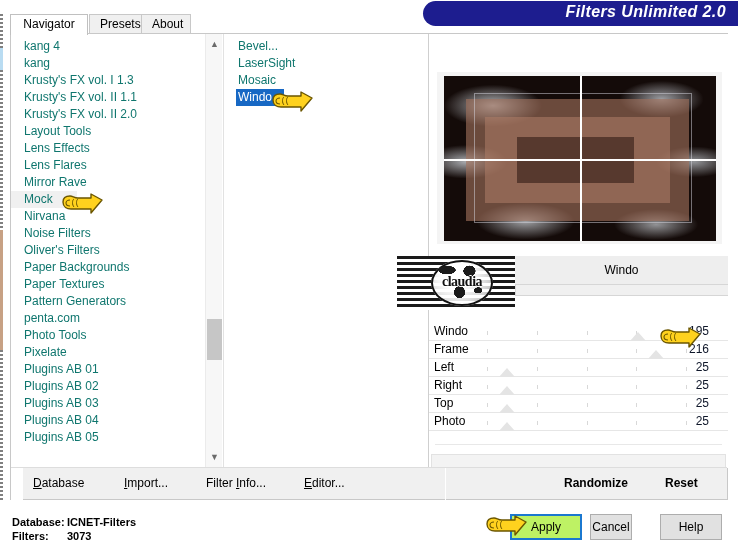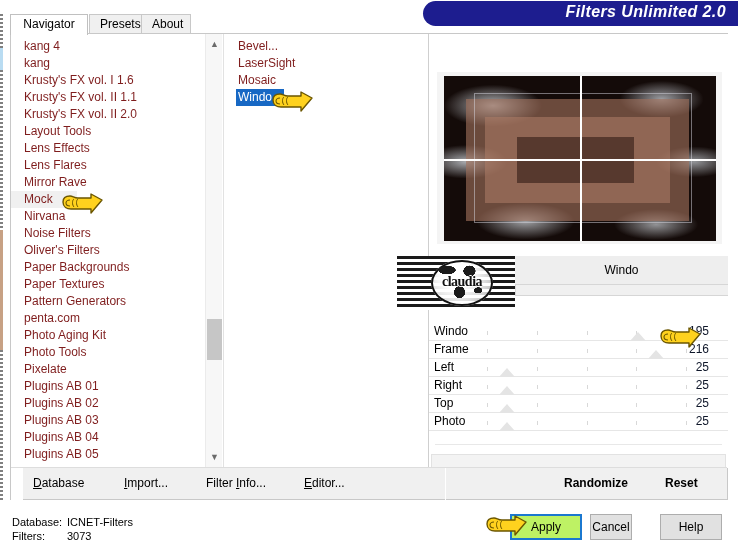--- a/index.html
+++ b/index.html
@@ -92,21 +92,21 @@
   .list-left {
     position: absolute; left: 0; top: 0; width: 194px; height: 434px;
     background: #ffffff;
     overflow: hidden;
     padding-top: 4px;
   }
   .list-item {
     height: 17px;
     line-height: 17px;
     font-size: 12px;
-    color: #7f1d1d;
+    color: #0f766e;
     padding-left: 13px;
     white-space: nowrap;
     cursor: default;
   }
   .list-item.sel-soft { background: #f0f0f0; width: 66px; }
 
   
   .sb {
     position: absolute; left: 194px; top: 0; width: 17px; height: 434px;
     background: #f7f7f7;
@@ -285,20 +285,21 @@
   }
   .tb-left-white {
     position: absolute; left: 0; top: 0; width: 12px; height: 32px; background: #ffffff;
   }
   .acc { text-decoration: underline; }
 
   
   .statusbar {
     position: absolute; left: 0; top: 502px; width: 738px; height: 44px;
     background: #ffffff;
+    font-weight: bold;
   }
   .status-line {
     position: absolute; left: 12px;
     font-size: 11px; color: #000; white-space: nowrap;
   }
   .status-key { position: absolute; left: 12px; }
   .status-val { position: absolute; left: 67px; }
 
   .btn {
     position: absolute; top: 514px;
@@ -345,36 +346,35 @@
     <div class="tab" style="left:131px;width:50px;">
       <span>About</span>
     </div>
   </div>
 
   <div class="panel">
 
     <div class="list-left" id="cat-list">
         <div class="list-item"><span>kang 4</span></div>
         <div class="list-item"><span>kang</span></div>
-        <div class="list-item"><span>Krusty's FX vol. I 1.6</span></div>
+        <div class="list-item"><span>Krusty's FX vol. I 1.3</span></div>
         <div class="list-item"><span>Krusty's FX vol. II 1.1</span></div>
         <div class="list-item"><span>Krusty's FX vol. II 2.0</span></div>
         <div class="list-item"><span>Layout Tools</span></div>
         <div class="list-item"><span>Lens Effects</span></div>
         <div class="list-item"><span>Lens Flares</span></div>
         <div class="list-item"><span>Mirror Rave</span></div>
         <div class="list-item sel-soft"><span>Mock</span></div>
         <div class="list-item"><span>Nirvana</span></div>
         <div class="list-item"><span>Noise Filters</span></div>
         <div class="list-item"><span>Oliver's Filters</span></div>
         <div class="list-item"><span>Paper Backgrounds</span></div>
         <div class="list-item"><span>Paper Textures</span></div>
         <div class="list-item"><span>Pattern Generators</span></div>
         <div class="list-item"><span>penta.com</span></div>
-        <div class="list-item"><span>Photo Aging Kit</span></div>
         <div class="list-item"><span>Photo Tools</span></div>
         <div class="list-item"><span>Pixelate</span></div>
         <div class="list-item"><span>Plugins AB 01</span></div>
         <div class="list-item"><span>Plugins AB 02</span></div>
         <div class="list-item"><span>Plugins AB 03</span></div>
         <div class="list-item"><span>Plugins AB 04</span></div>
         <div class="list-item"><span>Plugins AB 05</span></div>
       </div>
 
     <div class="sb">

